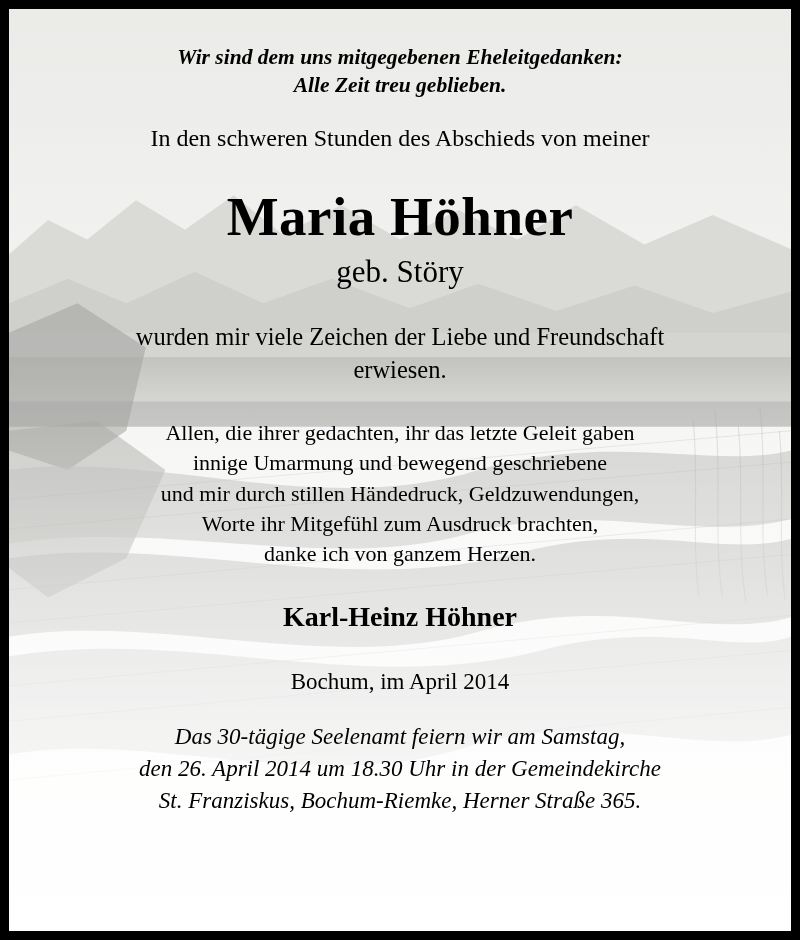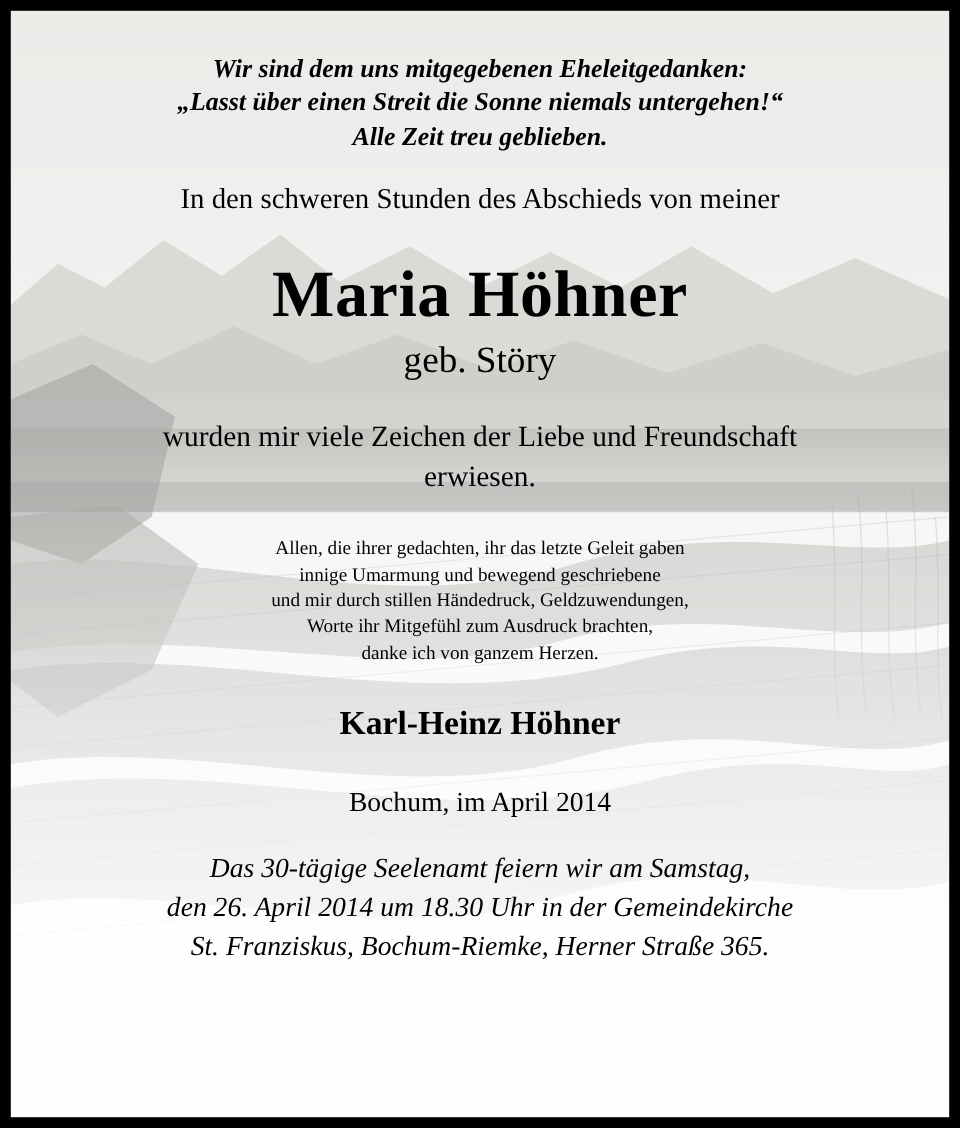--- a/index.html
+++ b/index.html
@@ -76,21 +76,21 @@
   .maiden {
     font-size: 31px;
     margin: 8px 0 0 0;
   }
   .para {
     font-size: 24.5px;
     line-height: 1.36;
     margin: 30px 0 0 0;
   }
   .para-2 {
-    font-size: 16px;
+    font-size: 22px;
     line-height: 1.37;
     margin: 32px 0 0 0;
   }
   .signature {
     font-size: 28px;
     font-weight: bold;
     margin: 32px 0 0 0;
   }
   .place-date {
     font-size: 23px;
@@ -166,21 +166,20 @@
 
         <rect x="0" y="430" width="800" height="510" fill="url(#fade)"></rect>
         <rect x="0" y="0" width="800" height="940" fill="#ffffff" opacity="0.42"></rect>
       </svg>
     </div>
 
     <div class="content">
 
       <div class="motto">
         <div>Wir sind dem uns mitgegebenen Eheleitgedanken:</div>
-        <div>„Lasst über einen Streit die Sonne niemals untergehen!“</div>
         <div>Alle Zeit treu geblieben.</div>
       </div>
 
       <div class="intro">
         <span class="line">In den schweren Stunden des Abschieds von meiner</span>
       </div>
 
       <div class="name">Maria Höhner</div>
       <div class="maiden">geb. Störy</div>
 

